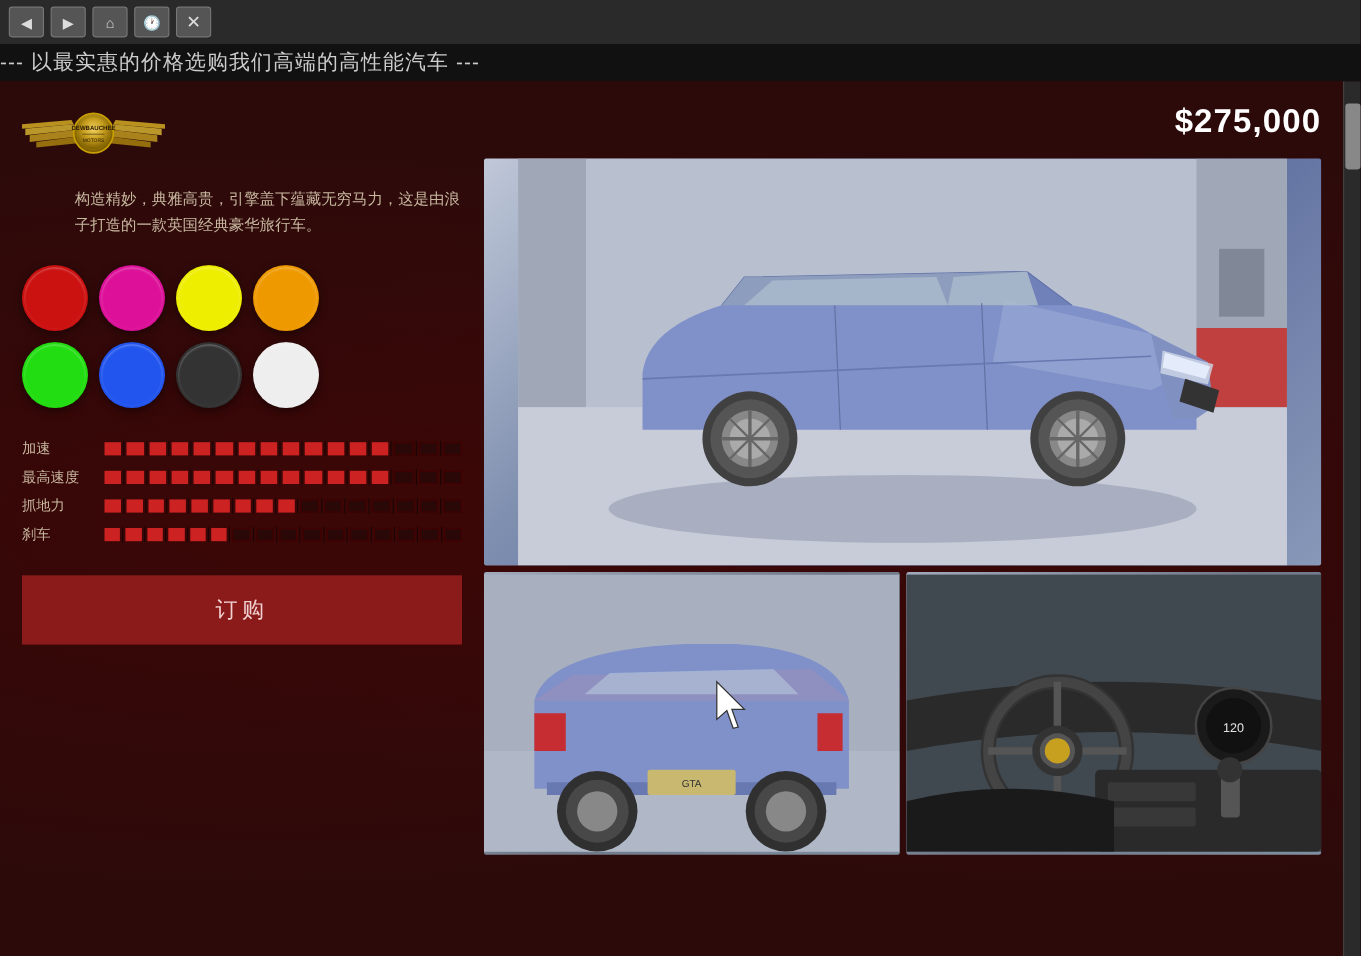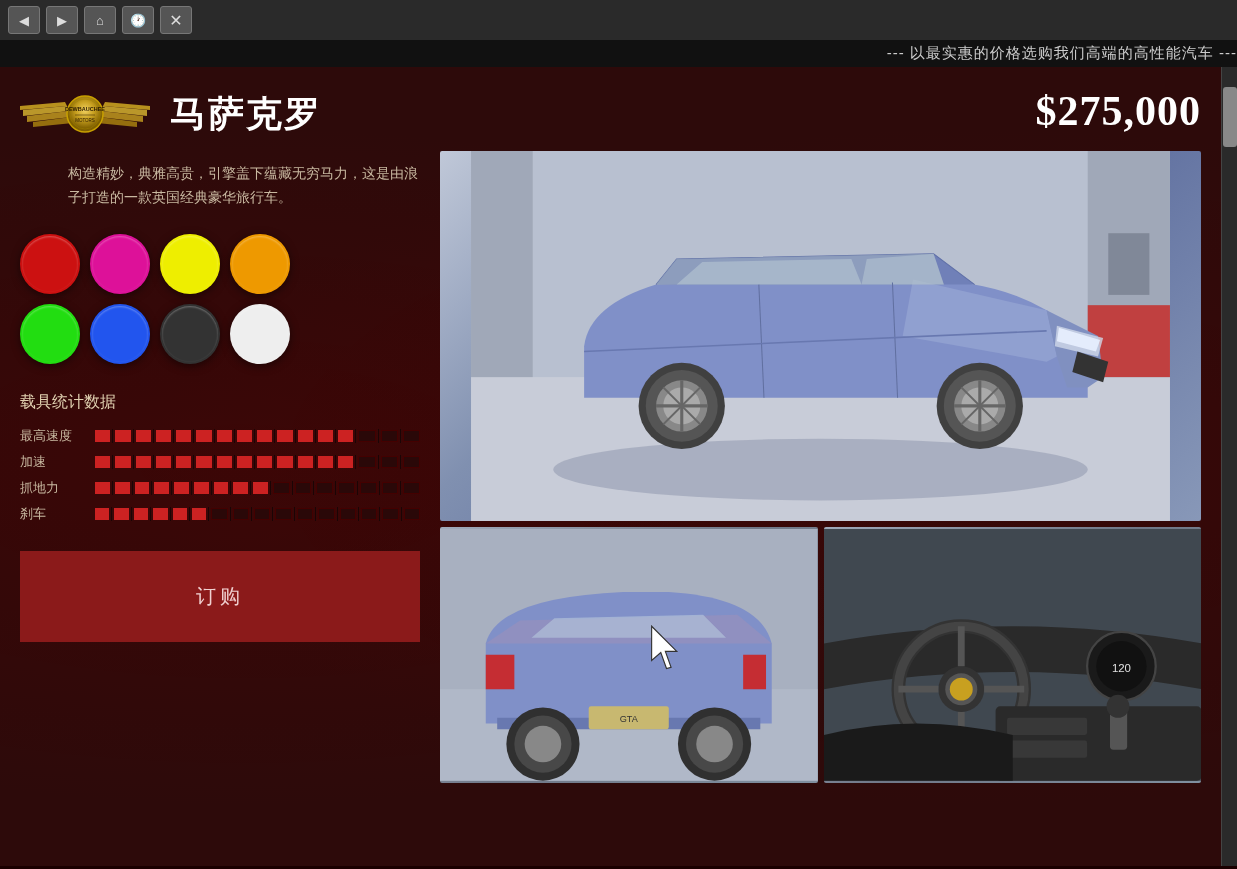--- a/index.html
+++ b/index.html
@@ -16,22 +16,22 @@
       background: #2a2a2a;
       height: 40px;
       display: flex;
       align-items: center;
       padding: 0 8px;
       gap: 6px;
     }
     .browser-marquee {
       background: #111;
       color: #ccc;
-      font-size: 15px;
-      text-align: right;
+      font-size: 19px;
+      text-align: left;
       padding: 4px 0;
       letter-spacing: 1px;
     }
     .nav-btn {
       background: #555;
       border: 1px solid #777;
       border-radius: 3px;
       color: #ddd;
       font-size: 13px;
       width: 32px;
@@ -175,21 +175,21 @@
     }
     .stat-label {
       font-size: 13px;
       color: #c8b8a0;
       width: 65px;
       flex-shrink: 0;
     }
 
     .order-btn {
       width: 100%;
-      padding: 32px;
+      padding: 18px;
       background: #8b1a1a;
       border: none;
       color: #f0d0d0;
       font-size: 20px;
       font-family: Arial, sans-serif;
       cursor: pointer;
       margin-top: 20px;
       letter-spacing: 4px;
     }
 
@@ -200,25 +200,24 @@
       gap: 6px;
     }
 
     .price-row {
       display: flex;
       justify-content: flex-end;
       align-items: flex-start;
       padding-bottom: 10px;
     }
     .car-price {
-      font-size: 42px;
+      font-size: 30px;
       font-weight: bold;
       color: #fff;
       letter-spacing: 1px;
-      font-family: Liberation Serif, serif;
     }
 
     .image-main {
       width: 100%;
       height: 370px;
       background: linear-gradient(135deg, #c0c8d8 0%, #8090b0 30%, #6070a0 60%, #8898b8 100%);
       border-radius: 2px;
       position: relative;
       overflow: hidden;
       display: flex;
@@ -305,43 +304,41 @@
                 <text x="0" y="8" text-anchor="middle" font-size="4.5" fill="#2a1a00" font-family="Arial">MOTORS</text>
               </g>
               <defs>
                 <radialGradient id="logoGrad" cx="50%" cy="40%" r="50%">
                   <stop offset="0%" stop-color="#f0d060"></stop>
                   <stop offset="50%" stop-color="#c8a020"></stop>
                   <stop offset="100%" stop-color="#806000"></stop>
                 </radialGradient>
               </defs>
             </svg>
-            <span class="car-name">马萨克罗</span>
           </div>
 
           
           <p class="car-description">构造精妙，典雅高贵，引擎盖下蕴藏无穷马力，这是由浪子打造的一款英国经典豪华旅行车。</p>
 
           
           <div class="color-grid" id="color-grid">
               <div class="color-swatch" style="background-color: rgb(204, 17, 17); box-shadow: rgba(0, 0, 0, 0.5) 0px 2px 8px, rgba(255, 255, 255, 0.3) 0px 1px 2px inset;"></div>
               <div class="color-swatch" style="background-color: rgb(221, 17, 153); box-shadow: rgba(0, 0, 0, 0.5) 0px 2px 8px, rgba(255, 255, 255, 0.3) 0px 1px 2px inset;"></div>
               <div class="color-swatch" style="background-color: rgb(238, 238, 0); box-shadow: rgba(0, 0, 0, 0.5) 0px 2px 8px, rgba(255, 255, 255, 0.3) 0px 1px 2px inset;"></div>
               <div class="color-swatch" style="background-color: rgb(238, 153, 0); box-shadow: rgba(0, 0, 0, 0.5) 0px 2px 8px, rgba(255, 255, 255, 0.3) 0px 1px 2px inset;"></div>
               <div class="color-swatch" style="background-color: rgb(34, 221, 17); box-shadow: rgba(0, 0, 0, 0.5) 0px 2px 8px, rgba(255, 255, 255, 0.3) 0px 1px 2px inset;"></div>
               <div class="color-swatch" style="background-color: rgb(34, 85, 238); box-shadow: rgba(0, 0, 0, 0.5) 0px 2px 8px, rgba(255, 255, 255, 0.3) 0px 1px 2px inset;"></div>
               <div class="color-swatch" style="background-color: rgb(51, 51, 51); box-shadow: rgba(0, 0, 0, 0.5) 0px 2px 8px, rgba(255, 255, 255, 0.3) 0px 1px 2px inset;"></div>
               <div class="color-swatch" style="background-color: rgb(238, 238, 238); box-shadow: rgba(0, 0, 0, 0.5) 0px 2px 8px, rgba(255, 255, 255, 0.3) 0px 1px 2px inset;"></div>
             </div>
 
           
-          <div class="stats-section-title">载具统计数据</div>
           <div id="stats-container">
               <div class="stat-row">
-                <div class="stat-label">最高速度</div>
+                <div class="stat-label">加速</div>
                 <div class="bar-container">
                   <div class="bar-seg"></div>
                   <div style="width: 1px; height: 14px; background: rgb(26, 5, 5); flex-shrink: 0;"></div>
                   <div class="bar-seg"></div>
                   <div style="width: 1px; height: 14px; background: rgb(26, 5, 5); flex-shrink: 0;"></div>
                   <div class="bar-seg"></div>
                   <div style="width: 1px; height: 14px; background: rgb(26, 5, 5); flex-shrink: 0;"></div>
                   <div class="bar-seg"></div>
                   <div style="width: 1px; height: 14px; background: rgb(26, 5, 5); flex-shrink: 0;"></div>
                   <div class="bar-seg"></div>
@@ -363,21 +360,21 @@
                   <div class="bar-seg"></div>
                   <div style="width: 1px; height: 14px; background: rgb(26, 5, 5); flex-shrink: 0;"></div>
                   <div class="bar-seg empty"></div>
                   <div style="width: 1px; height: 14px; background: rgb(26, 5, 5); flex-shrink: 0;"></div>
                   <div class="bar-seg empty"></div>
                   <div style="width: 1px; height: 14px; background: rgb(26, 5, 5); flex-shrink: 0;"></div>
                   <div class="bar-seg empty"></div>
                 </div>
               </div>
               <div class="stat-row">
-                <div class="stat-label">加速</div>
+                <div class="stat-label">最高速度</div>
                 <div class="bar-container">
                   <div class="bar-seg"></div>
                   <div style="width: 1px; height: 14px; background: rgb(26, 5, 5); flex-shrink: 0;"></div>
                   <div class="bar-seg"></div>
                   <div style="width: 1px; height: 14px; background: rgb(26, 5, 5); flex-shrink: 0;"></div>
                   <div class="bar-seg"></div>
                   <div style="width: 1px; height: 14px; background: rgb(26, 5, 5); flex-shrink: 0;"></div>
                   <div class="bar-seg"></div>
                   <div style="width: 1px; height: 14px; background: rgb(26, 5, 5); flex-shrink: 0;"></div>
                   <div class="bar-seg"></div>

